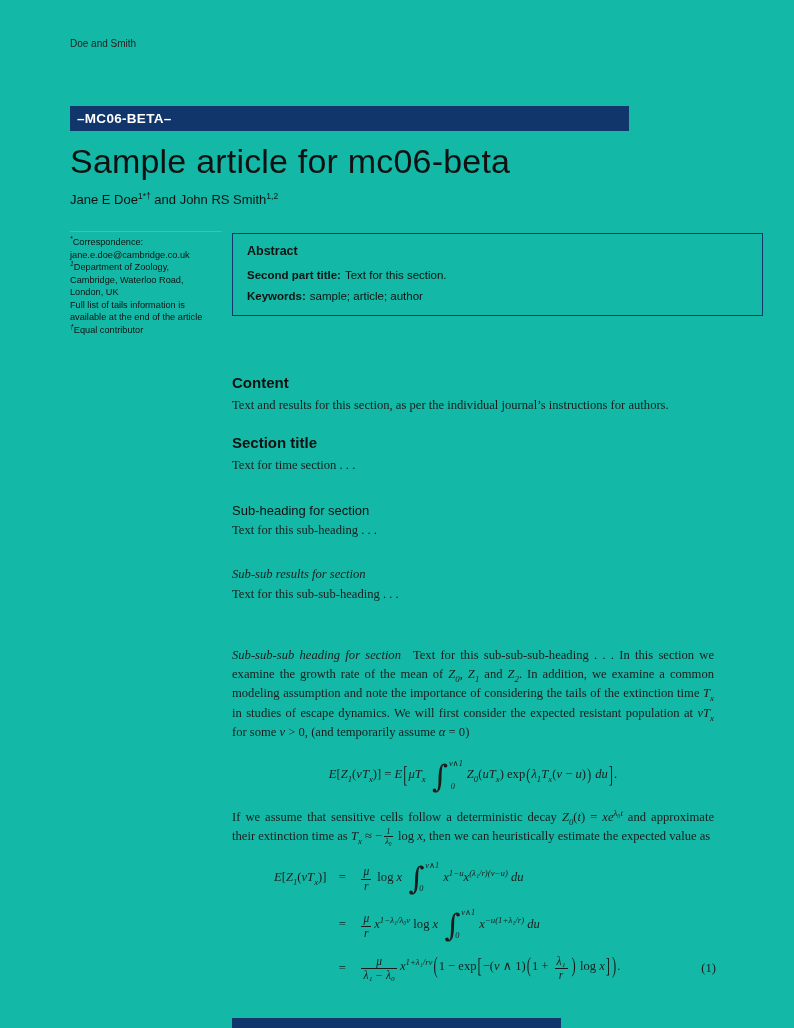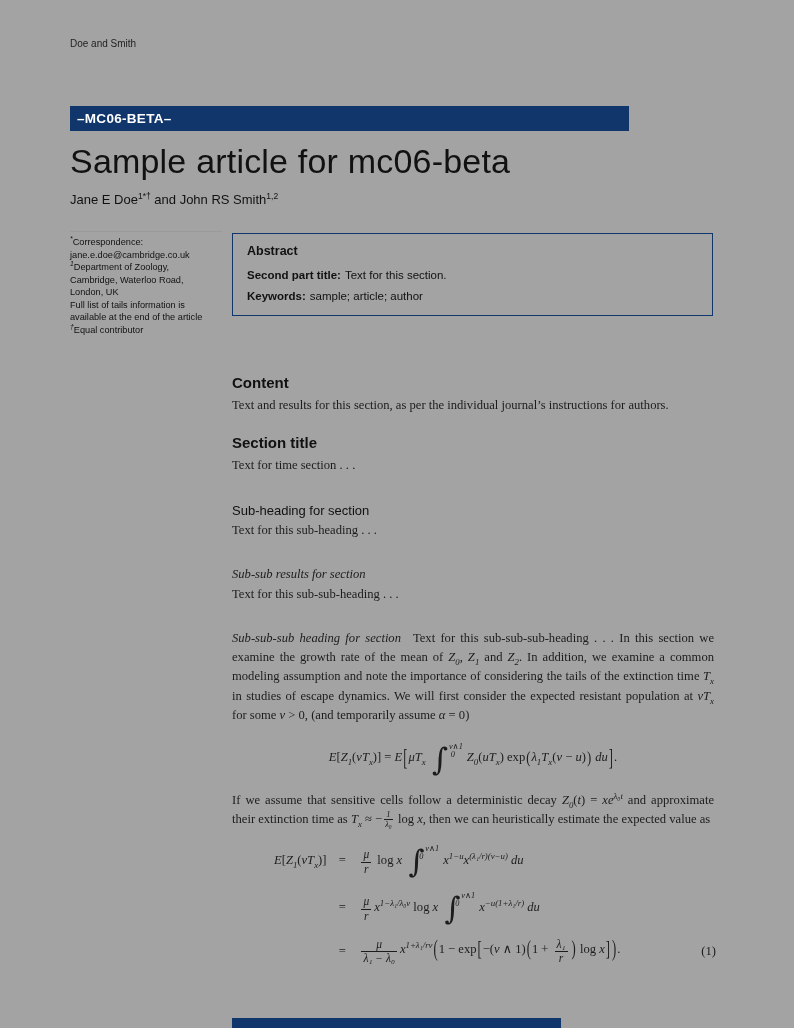--- a/index.html
+++ b/index.html
@@ -1,17 +1,17 @@
 <!DOCTYPE html>
 <html style="--navy: #10366b;"><head>
 <meta charset="utf-8">
 <style>
   :root{ --navy:#10366b; --ink:#1c1c1c; }
   html,body{margin:0;padding:0;background:#ffffff;}
-  .page{position:relative;width:794px;height:1028px;background:#a3a3a3;overflow:hidden;
+  .page{position:relative;width:794px;height:1028px;background:#14b8a6;overflow:hidden;
         font-family:"Liberation Serif","DejaVu Serif",serif;color:var(--ink);}
 
   .running-head{position:absolute;left:70px;top:38px;
         font-family:"Liberation Sans","DejaVu Sans",sans-serif;font-size:10px;color:#222;}
 
   .banner{position:absolute;left:70px;top:106px;width:559px;height:25px;
         background:var(--navy);display:flex;align-items:center;}
   .banner-label{color:#fff;font-family:"Liberation Sans","DejaVu Sans",sans-serif;
         font-weight:bold;font-size:13.5px;padding-left:7px;letter-spacing:.3px;}
 
@@ -22,53 +22,53 @@
   .authors{position:absolute;left:70px;top:192px;
         font-family:"Liberation Sans","DejaVu Sans",sans-serif;font-size:13px;color:#111;}
   .authors sup{font-size:8.5px;font-style:normal;}
 
   .sidebar{position:absolute;left:70px;top:231px;width:152px;
         font-family:"Liberation Sans","DejaVu Sans",sans-serif;font-size:9.2px;
         line-height:1.36;color:#111;border-top:1px solid #9a9a9a;padding-top:4px;}
   .sidebar .line{white-space:nowrap;}
   .sidebar sup{font-size:6.8px;}
 
-  .abstract-box{position:absolute;left:232px;top:233px;width:481px;box-sizing:border-box;
+  .abstract-box{position:absolute;left:232px;top:233px;width:531px;box-sizing:border-box;
         border:1.5px solid var(--navy);padding:10px 14px 4px;
         font-family:"Liberation Sans","DejaVu Sans",sans-serif;color:#111;}
   .abstract-heading{font-size:12.5px;font-weight:bold;margin:0 0 11px;}
   .abstract-item{font-size:11.5px;margin:0 0 9px;}
   .abstract-item .lab{font-weight:bold;margin-right:4px;}
 
   .main{position:absolute;left:232px;top:374px;width:482px;}
   .h-section{font-family:"Liberation Sans","DejaVu Sans",sans-serif;font-size:15px;
         font-weight:bold;color:#111;margin:0 0 5px;}
   .mt-lg{margin-top:19px;}
   .h-sub{font-family:"Liberation Sans","DejaVu Sans",sans-serif;font-size:13px;
         font-weight:normal;color:#111;margin:27px 0 3px;}
   .h-subsub{font-size:12.6px;font-style:italic;margin:27px 0 3px;}
   .body-p{font-size:12.6px;line-height:1.54;text-align:justify;margin:0 0 2px;}
-  .p-rich{margin-top:24px;}
+  .p-rich{margin-top:41px;}
   .ih{font-style:italic;margin-right:12px;}
 
   
   .i{font-style:italic;}
   .r{font-style:normal;}
   sup,sub{font-style:italic;font-size:8.8px;line-height:0;}
   .mrow{white-space:pre;}
   .eq-line{margin:16px 0 15px;text-align:center;font-size:12.6px;}
   .frac{display:inline-block;text-align:center;vertical-align:-9px;margin:0 3px;
         font-size:11.5px;line-height:1.15;}
   .frac .num{display:block;padding:0 2px;border-bottom:1px solid var(--ink);font-style:italic;}
   .frac .den{display:block;padding:0 2px;font-style:italic;}
   .frac.small{font-size:8.5px;vertical-align:-4px;line-height:1.1;margin:0 2px;}
   .frac.small .num,.frac.small .den{padding:0 1px;}
   .int{display:inline-flex;vertical-align:middle;height:34px;margin:0 4px 0 6px;}
   .iglyph{font-size:31px;line-height:34px;font-family:"DejaVu Serif",serif;font-style:normal;}
-  .ilims{display:inline-flex;flex-direction:column;justify-content:flex-start;
+  .ilims{display:inline-flex;flex-direction:column;justify-content:space-between;
         padding:1px 0;font-size:8.3px;font-style:italic;line-height:1;}
   .iup{margin-left:1px;}
   .ilo{margin-left:-5px;}
   .big{display:inline-block;vertical-align:middle;transform:scaleY(var(--s,1.5));margin:0 1px;}
 
   .align-grid{display:grid;grid-template-columns:max-content 14px 1fr;column-gap:9px;
         row-gap:13px;align-items:center;margin:14px 0 0 42px;font-size:12.6px;}
   .a-rel{text-align:center;}
   .a-rhs{position:relative;}
   .eq-no{position:absolute;right:-2px;top:50%;transform:translateY(-50%);font-style:normal;}

